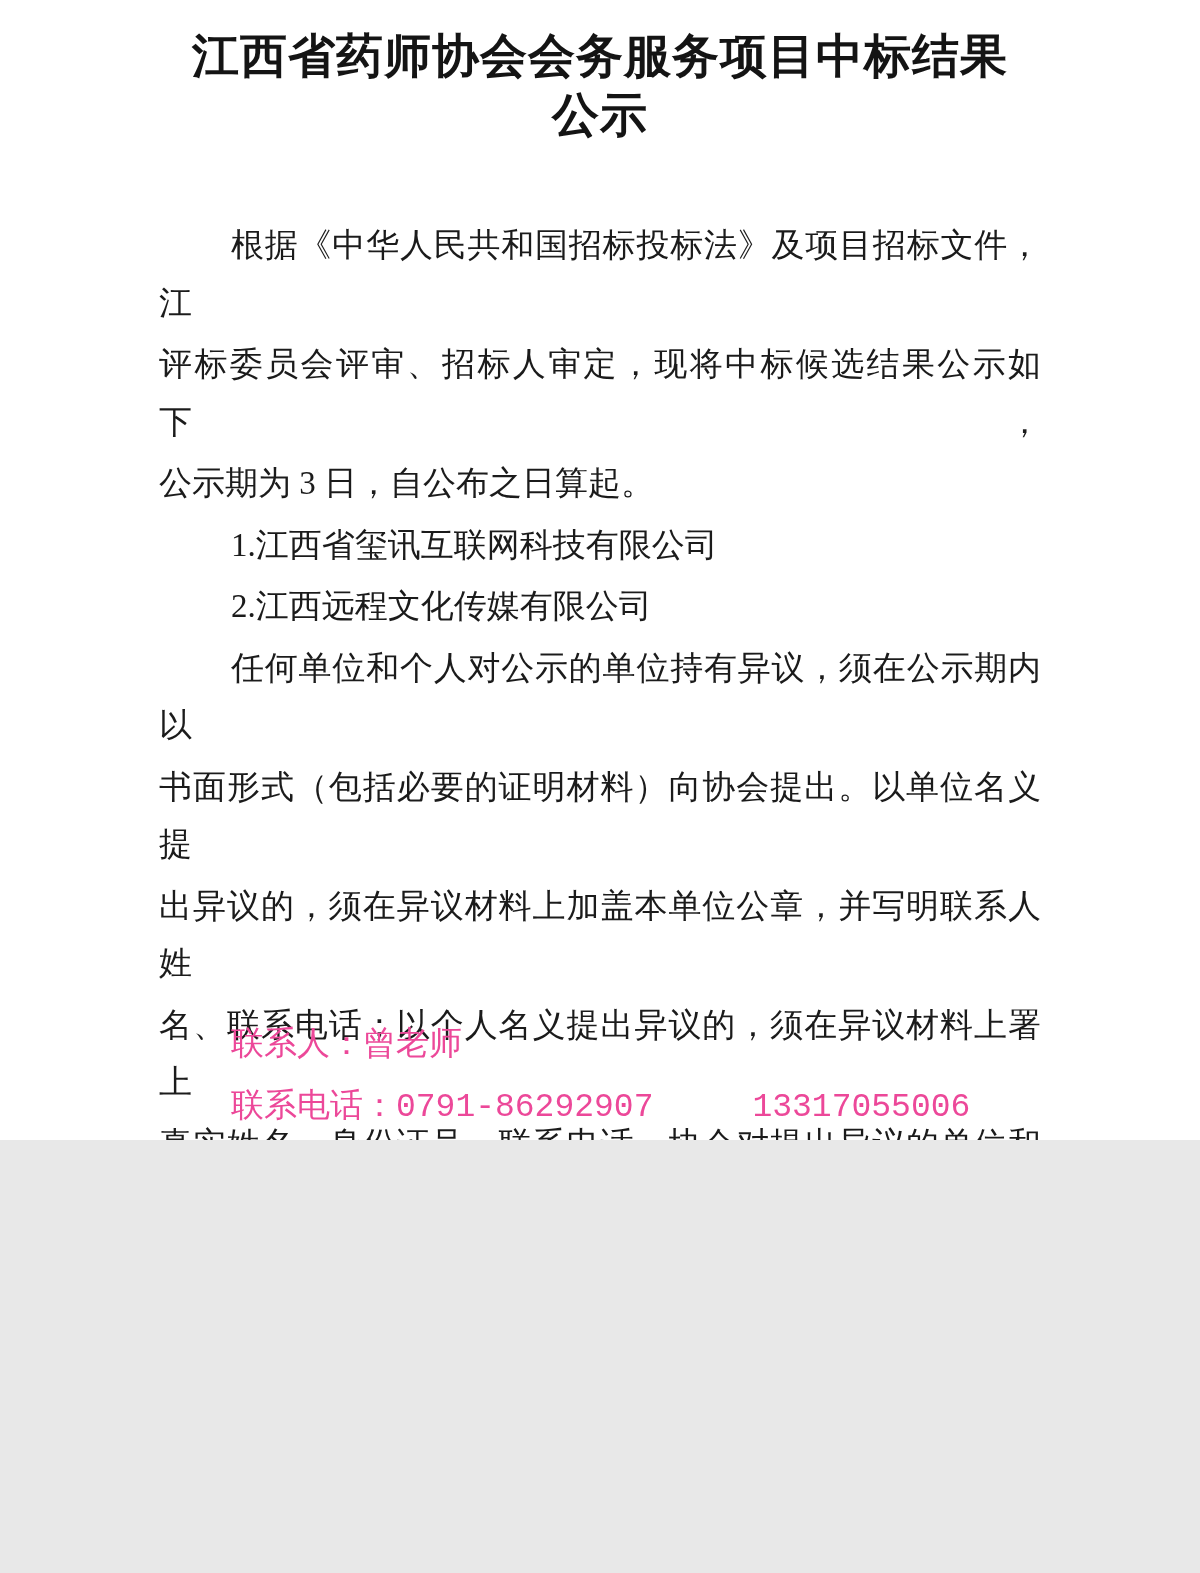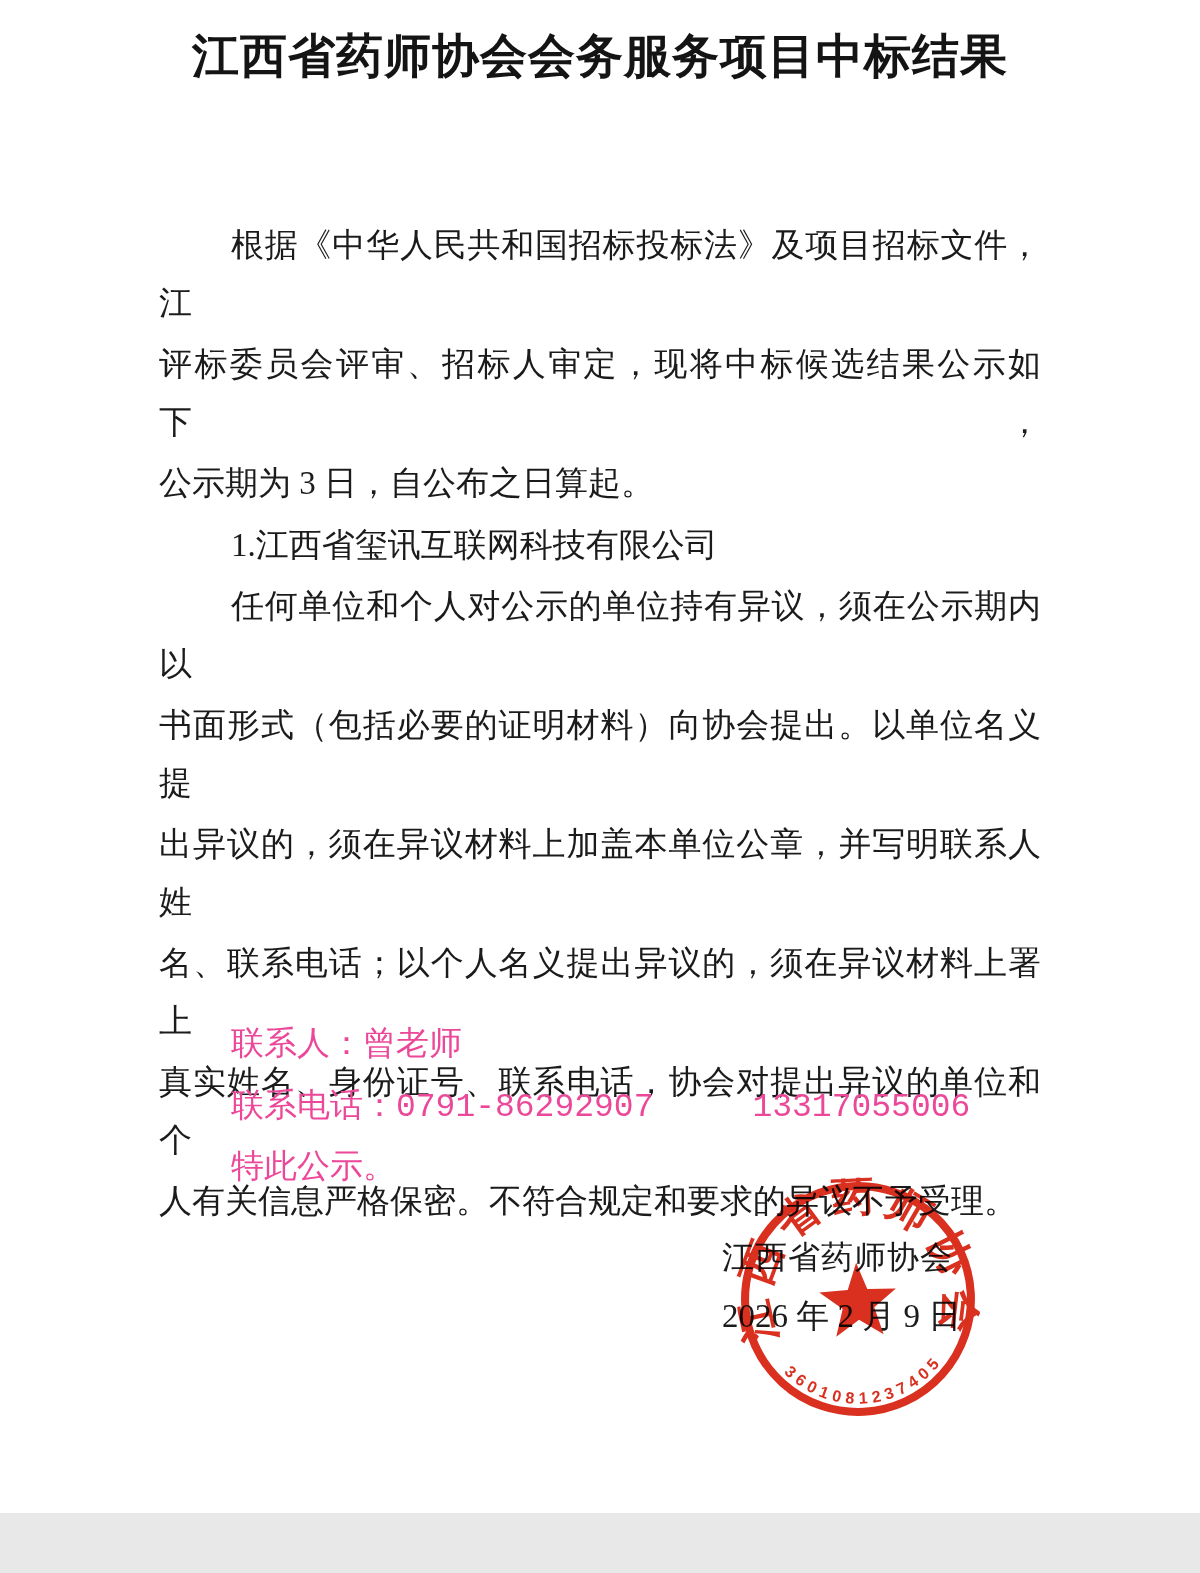--- a/index.html
+++ b/index.html
@@ -3,21 +3,21 @@
 <meta charset="utf-8">
 <style>
   html, body {
     margin: 0;
     padding: 0;
     background: #e8e8e8;
   }
   .page {
     position: relative;
     width: 1200px;
-    height: 1513px;
+    height: 1140px;
     margin: 0 auto;
     background: #ffffff;
     overflow: hidden;
     color: #1a1a1a;
   }
   .title-block {
     position: absolute;
     top: 26px;
     left: 0;
     width: 1200px;
@@ -100,28 +100,30 @@
     font-size: 16px;
   }
 </style>
 </head>
 <body>
 
 <div class="page">
 
   <header class="title-block">
     <div>江西省药师协会会务服务项目中标结果</div>
+    <div>公示</div>
   </header>
 
   <main class="content">
     <p class="line jf ind">根据《中华人民共和国招标投标法》及项目招标文件，江</p>
     <p class="line jf">评标委员会评审、招标人审定，现将中标候选结果公示如下，</p>
     <p class="line">公示期为 3 日，自公布之日算起。</p>
 
     <p class="line ind">1.江西省玺讯互联网科技有限公司</p>
+    <p class="line ind">2.江西远程文化传媒有限公司</p>
 
     <p class="line jf ind">任何单位和个人对公示的单位持有异议，须在公示期内以</p>
     <p class="line jf">书面形式（包括必要的证明材料）向协会提出。以单位名义提</p>
     <p class="line jf">出异议的，须在异议材料上加盖本单位公章，并写明联系人姓</p>
     <p class="line jf">名、联系电话；以个人名义提出异议的，须在异议材料上署上</p>
     <p class="line jf">真实姓名、身份证号、联系电话，协会对提出异议的单位和个</p>
     <p class="line">人有关信息严格保密。不符合规定和要求的异议不予受理。</p>
   </main>
 
   <section class="contact-block">

